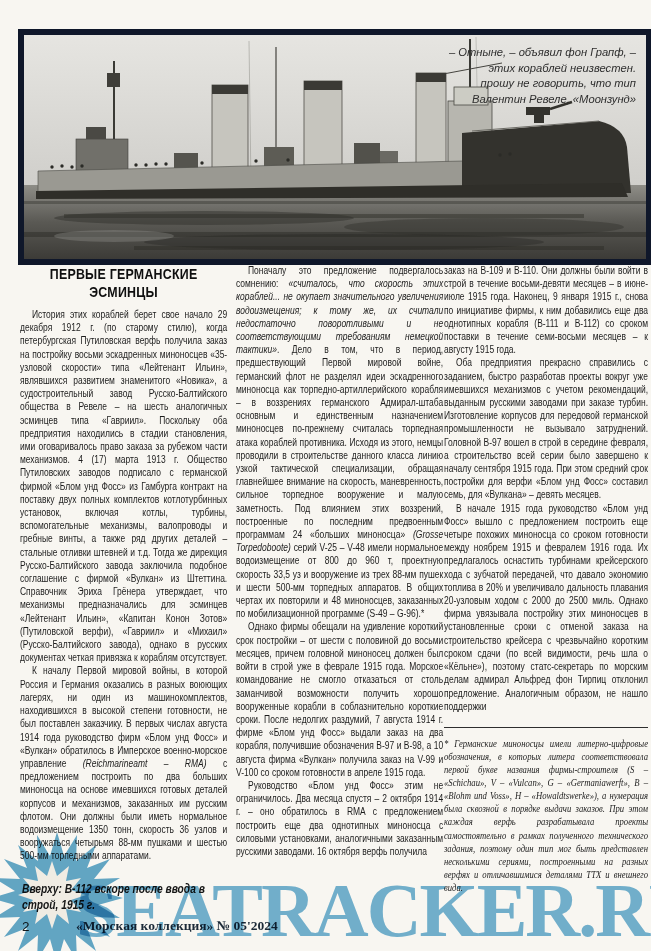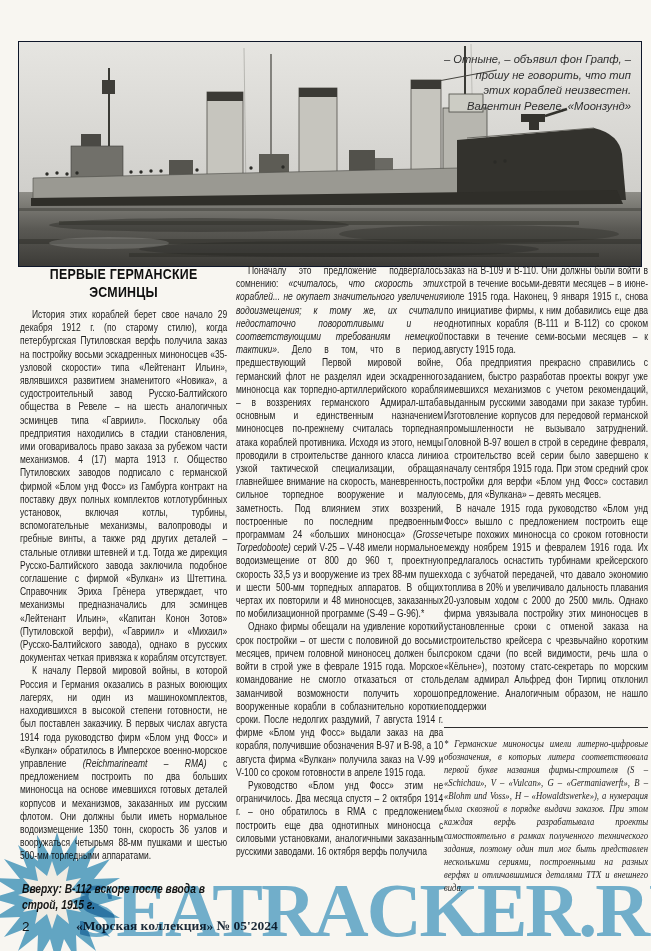--- a/index.html
+++ b/index.html
@@ -4,22 +4,22 @@
 <style>
   html,body { margin:0; padding:0; }
   .page {
     position:relative; width:651px; height:951px;
     background:#f8f6f1; overflow:hidden;
     font-family:"Liberation Sans", sans-serif;
   }
 
   
   .photo-frame {
-    position:absolute; left:18px; top:41px; width:622px; height:224px;
-    border:1px solid #0f172a; background:#dededa;
+    position:absolute; left:18px; top:29px; width:622px; height:224px;
+    border:6px solid #0f172a; background:#dededa;
   }
   .photo-frame svg { display:block; width:622px; height:224px; }
   .epigraph {
     position:absolute; top:10px; right:10px;
     text-align:right; font-style:italic;
     font-size:11.2px; line-height:15.5px; color:#2e2e2e;
   }
 
   
   .col {
@@ -153,22 +153,22 @@
         </g>
 
         <ellipse cx="180" cy="183" rx="150" ry="7" fill="#2c2c28" opacity=".45"></ellipse>
         <ellipse cx="460" cy="192" rx="140" ry="9" fill="#2c2c28" opacity=".4"></ellipse>
         <ellipse cx="320" cy="207" rx="200" ry="8" fill="#23231f" opacity=".35"></ellipse>
         <ellipse cx="90" cy="201" rx="60" ry="6" fill="#b5b4ae" opacity=".25"></ellipse>
       </g>
     </svg>
     <div class="epigraph">
       <div>– Отныне, – объявил фон Грапф, –</div>
+      <div>этих кораблей неизвестен.</div>
       <div>прошу не говорить, что тип</div>
-      <div>этих кораблей неизвестен.</div>
       <div>Валентин Ревеле, «Моонзунд»</div>
     </div>
   </div>
 
   <div class="col col-1">
     <div class="article-title">
       <div>ПЕРВЫЕ ГЕРМАНСКИЕ</div>
       <div>ЭСМИНЦЫ</div>
     </div>
     <p>История этих кораблей берет свое начало 29 декабря 1912 г. (по старому стилю), когда петербургская Путиловская верфь получила заказ на постройку восьми эскадренных миноносцев «35-узловой скорости» типа «Лейтенант Ильин», являвшихся развитием знаменитого «Новика», а судостроительный завод Русско-Балтийского общества в Ревеле – на шесть аналогичных эсминцев типа «Гавриил». Поскольку оба предприятия находились в стадии становления, ими оговаривалось право заказа за рубежом части механизмов. 4 (17) марта 1913 г. Общество Путиловских заводов подписало с германской фирмой «Блом унд Фосс» из Гамбурга контракт на поставку двух полных комплектов котлотурбинных установок, включая котлы, турбины, вспомогательные механизмы, валопроводы и гребные винты, а также ряд других деталей – стальные отливки штевней и т.д. Тогда же дирекция Русско-Балтийского завода заключила подобное соглашение с фирмой «Вулкан» из Штеттина. Справочник Эриха Грёнера утверждает, что механизмы предназначались для эсминцев «Лейтенант Ильин», «Капитан Конон Зотов» (Путиловской верфи), «Гавриил» и «Михаил» (Русско-Балтийского завода), однако в русских документах четкая привязка к кораблям отсутствует.</p>

